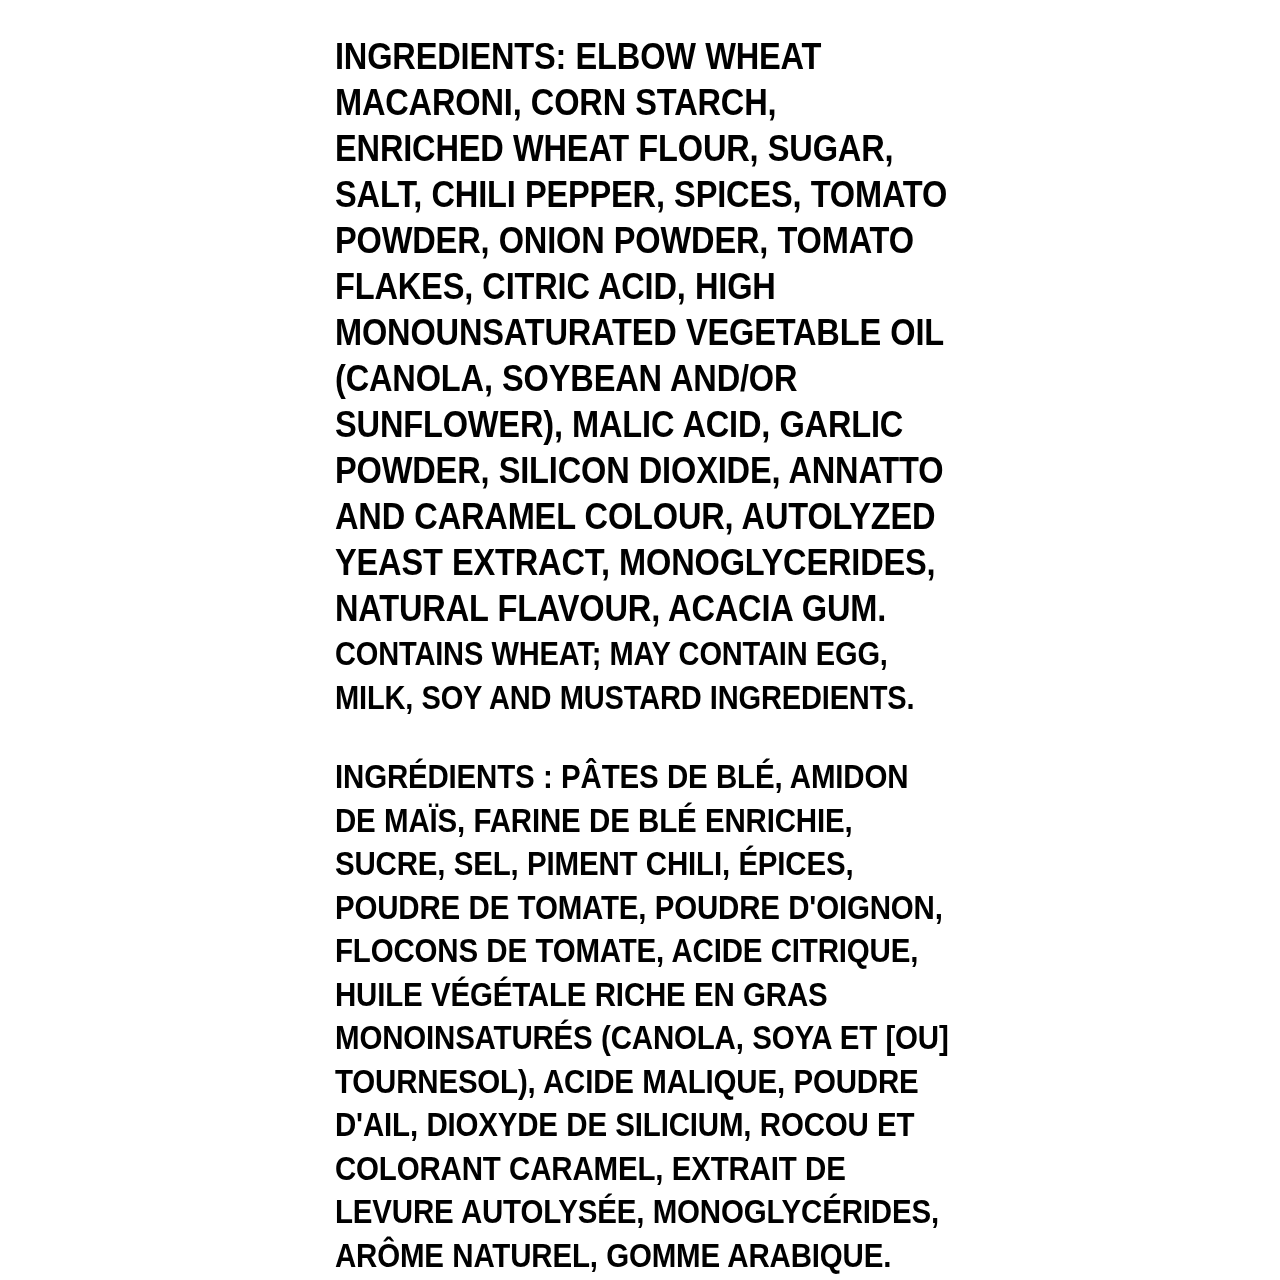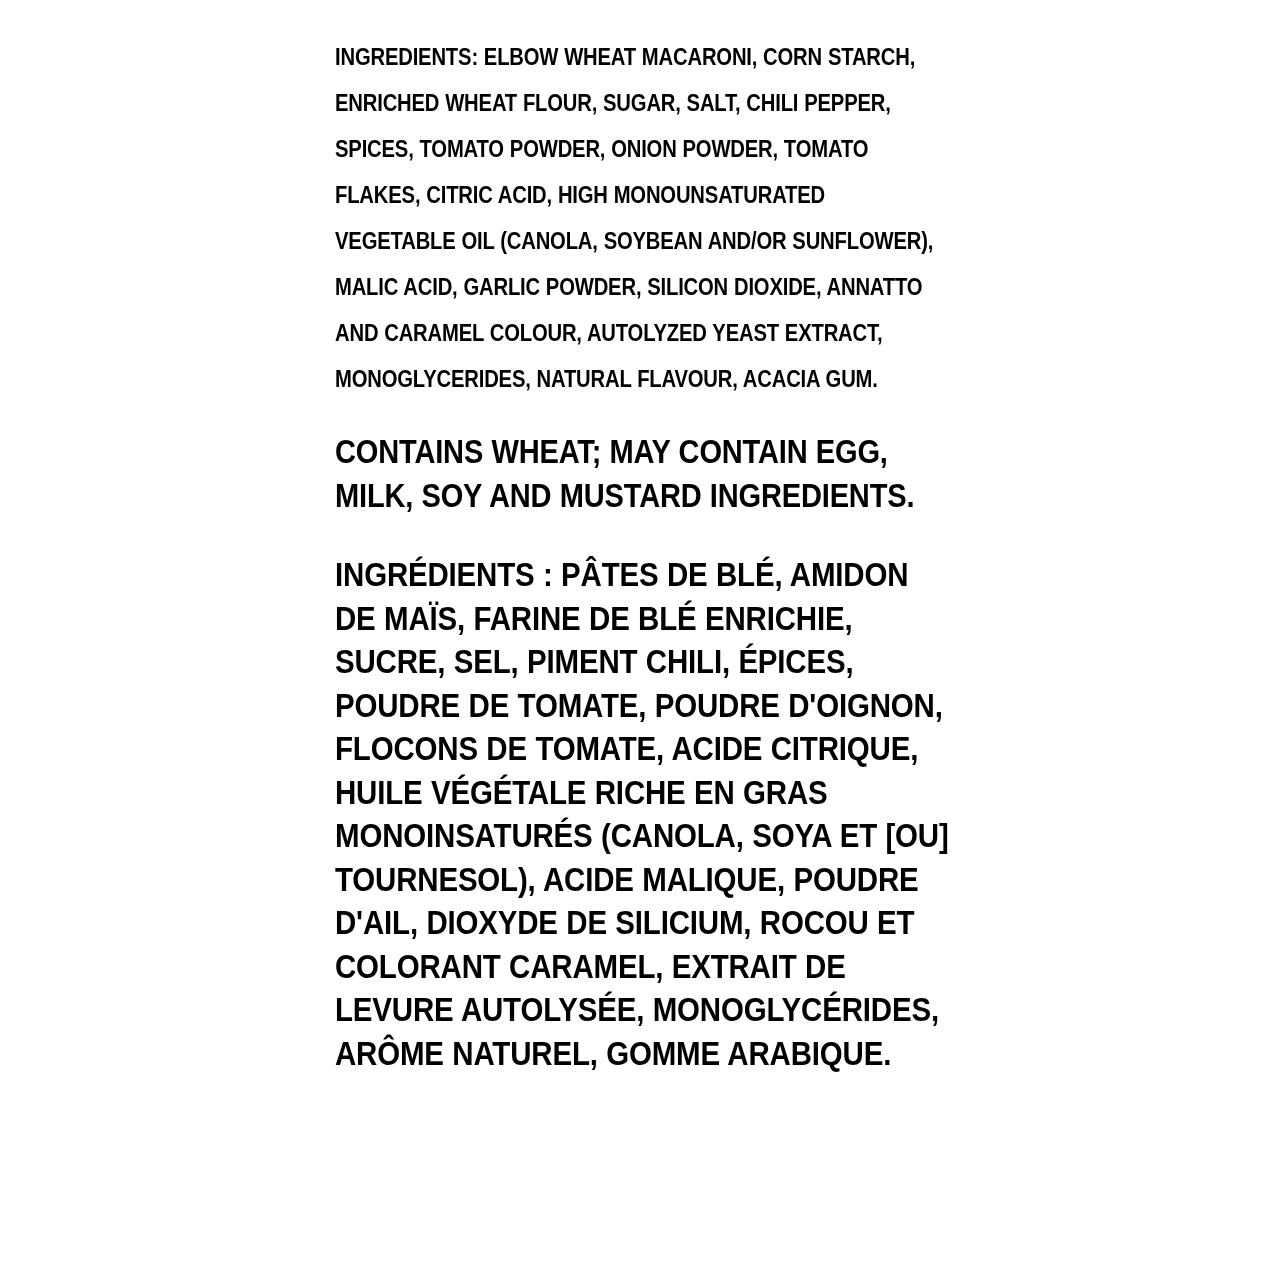--- a/index.html
+++ b/index.html
@@ -32,27 +32,26 @@
     transform-origin: left top;
   }
   
   .cond {
     display: block;
     transform: scaleX(0.88);
     transform-origin: left top;
     width: 113.6%;
   }
   .ingredients-en {
-    font-size: 23px;
+    font-size: 37px;
     line-height: 46px;
   }
   .contains-en {
     font-size: 33px;
     line-height: 43.5px;
-    margin-top: 28px;
   }
   .ingredients-fr {
     font-size: 33.5px;
     line-height: 43.5px;
     margin-top: 36px;
   }
 </style>
 </head>
 <body>
 

